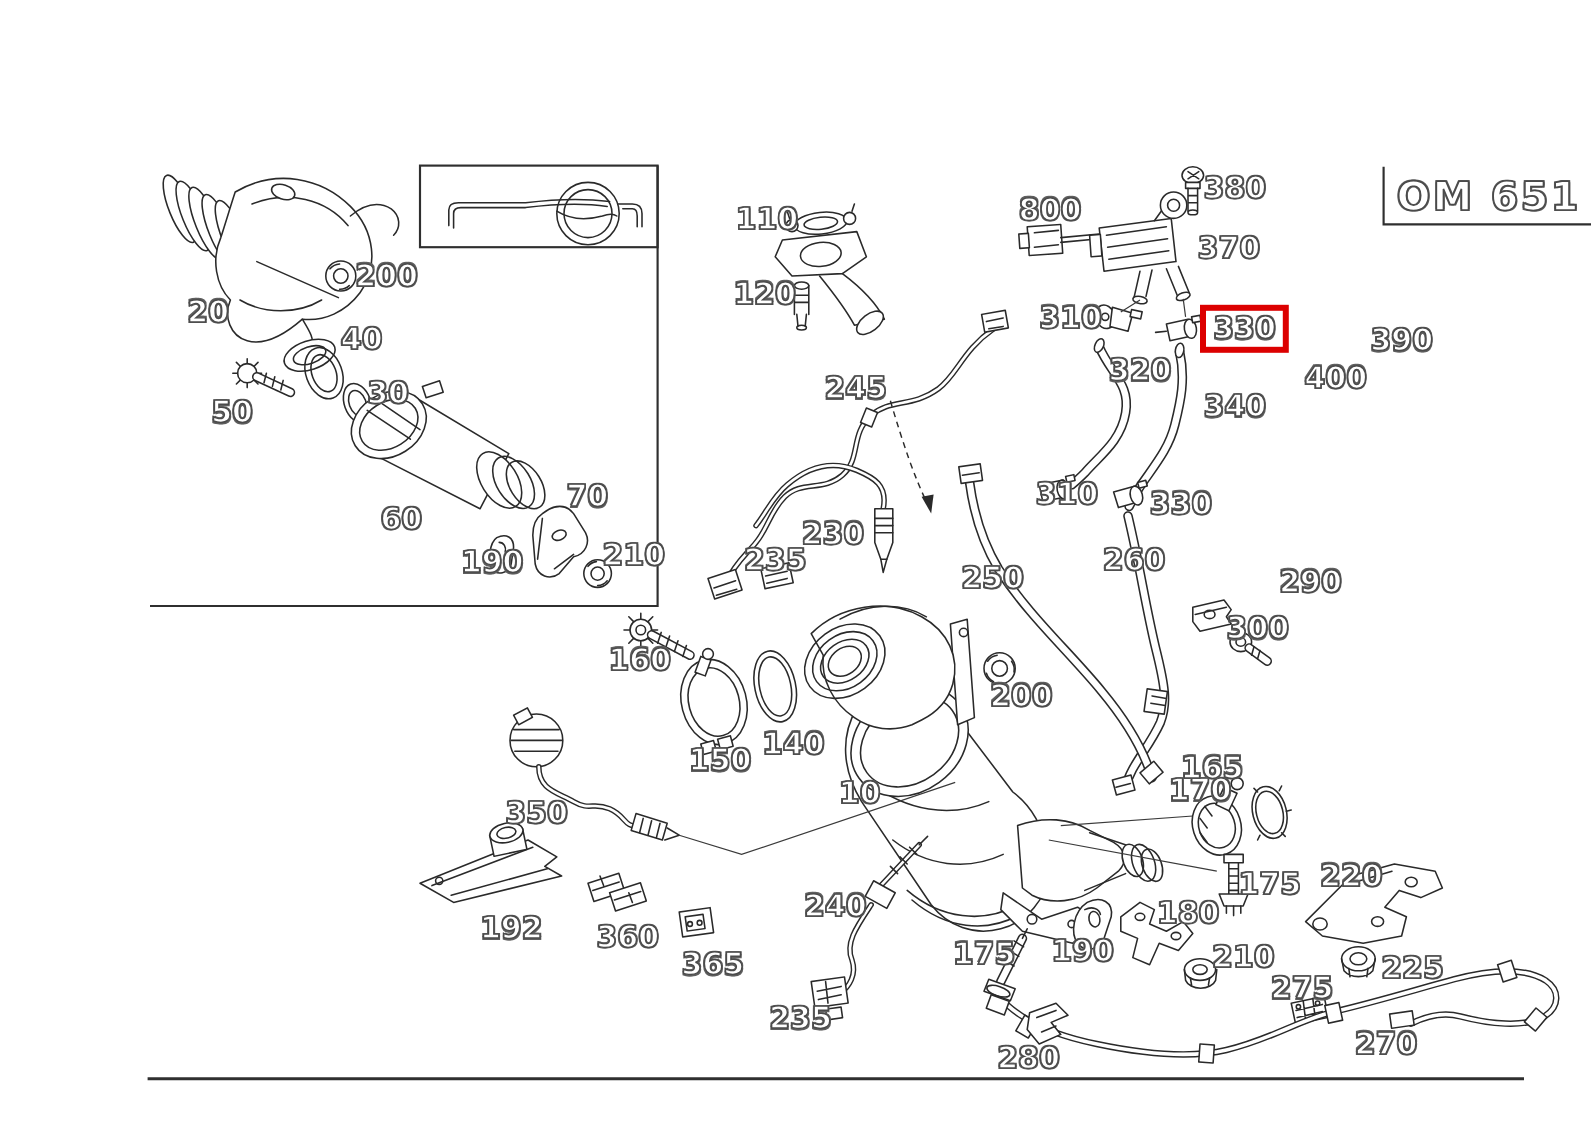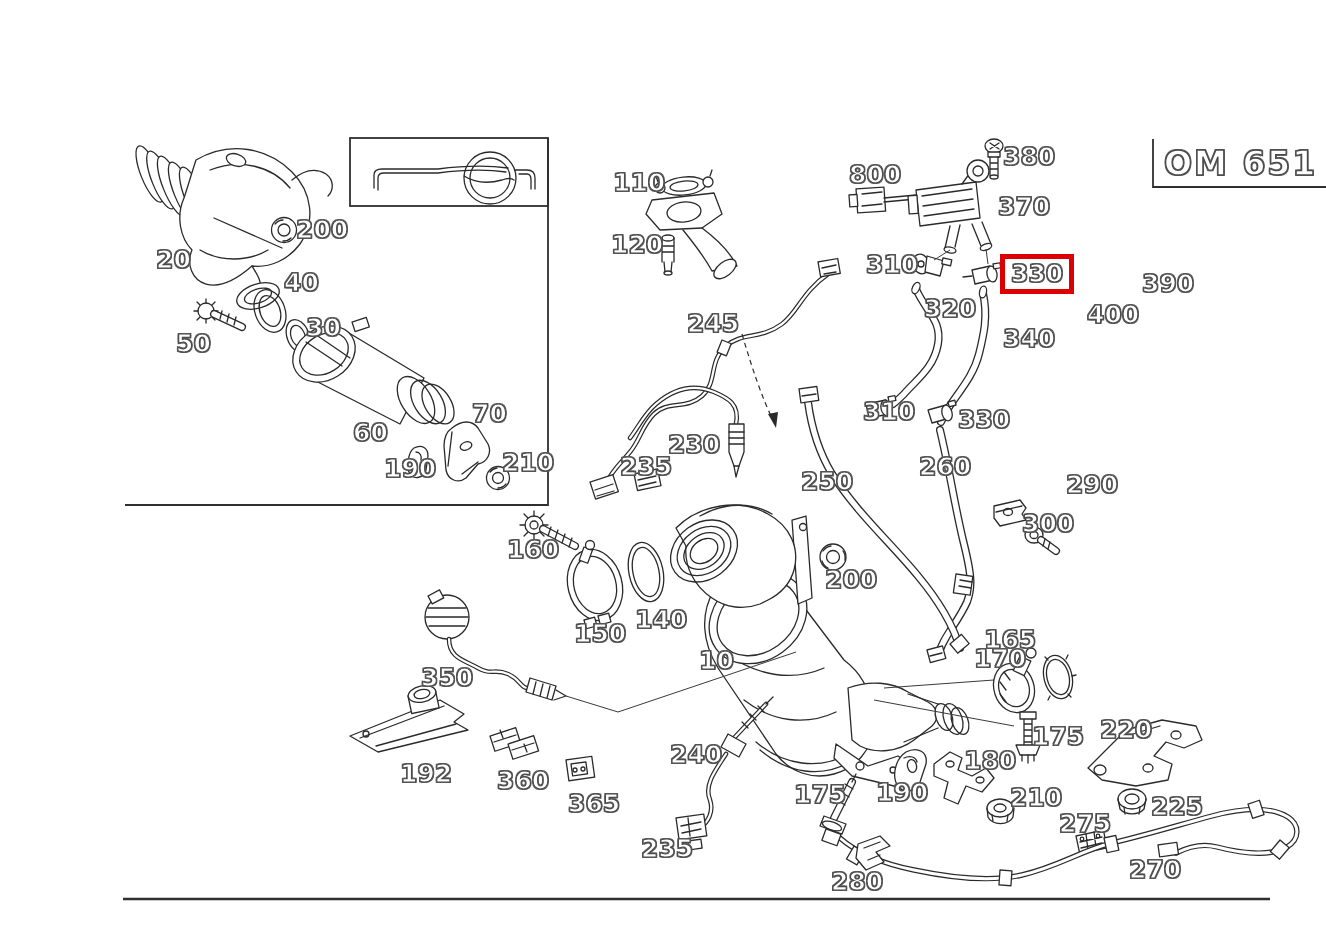--- a/index.html
+++ b/index.html
@@ -421,21 +421,21 @@
     <path class="ln" d="M864,848 l16,-6 M868,860 l12,-5"></path>
   </g>
 </svg>
 
 <div id="callout-layer">
       <div class="callout" style="left: 156px; top: 246px;">20</div>
       <div class="callout" style="left: 296px; top: 216px;">200</div>
       <div class="callout" style="left: 284px; top: 269px;">40</div>
       <div class="callout" style="left: 306px; top: 290px; margin-top: 24px;">30</div>
       <div class="callout" style="left: 176px; top: 330px;">50</div>
-      <div class="callout" style="left: 317px; top: 419px; margin-left: 36px;">60</div>
+      <div class="callout" style="left: 317px; top: 419px;">60</div>
       <div class="callout" style="left: 472px; top: 400px;">70</div>
       <div class="callout" style="left: 384px; top: 455px;">190</div>
       <div class="callout" style="left: 502px; top: 449px;">210</div>
       <div class="callout" style="left: 613px; top: 169px;">110</div>
       <div class="callout" style="left: 611px; top: 231px;">120</div>
       <div class="callout" style="left: 849px; top: 161px;">800</div>
       <div class="callout" style="left: 1003px; top: 143px;">380</div>
       <div class="callout" style="left: 998px; top: 193px;">370</div>
       <div class="callout" style="left: 866px; top: 251px;">310</div>
       <div class="callout highlight" style="left: 1000px; top: 254px; border-color: rgb(220, 0, 0);">330</div>

